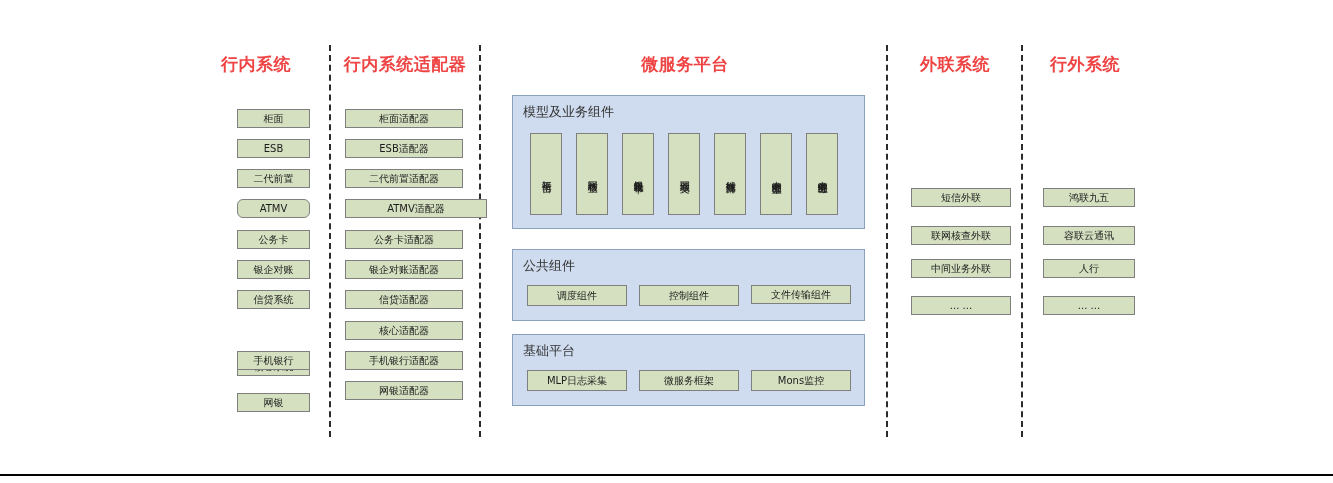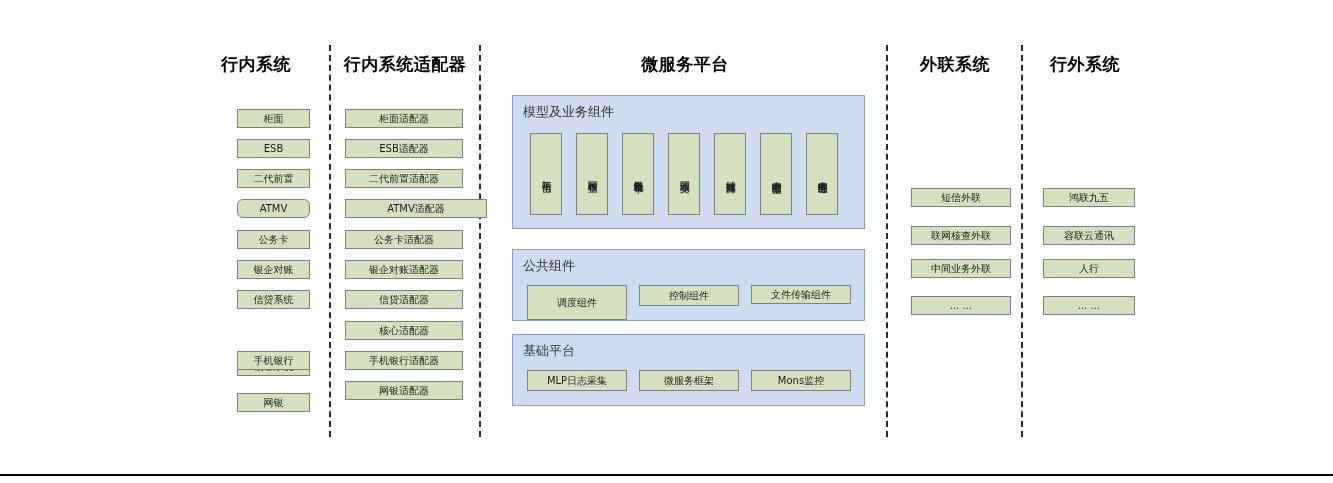--- a/index.html
+++ b/index.html
@@ -17,21 +17,21 @@
     position:absolute;
     width:0;
     border-left:2px dashed #2b2b2b;
   }
 
   
   .col-title {
     position:absolute;
     font-size:17px;
     font-weight:bold;
-    color:#000000;
+    color:#ef4444;
     text-align:center;
     letter-spacing:0.5px;
     white-space:nowrap;
   }
 
   
   .node {
     position:absolute;
     background:#d5e0c0;
     border:1px solid #7f7f7f;
@@ -154,21 +154,21 @@
   <div class="vnode" style="left:760px; top:133px; width:32px; height:82px;">
     <span>中间业务模型</span>
   </div>
   <div class="vnode" style="left:806px; top:133px; width:32px; height:82px;">
     <span>中间业务组件</span>
   </div>
 
   <div class="panel" style="left:512px; top:249px; width:353px; height:72px;">
     <div class="panel-title">公共组件</div>
   </div>
-  <div class="node" style="left:527px; top:285px; width:100px; height:35px;">调度组件</div>
+  <div class="node" style="left:527px; top:285px; width:100px; height:21px;">调度组件</div>
   <div class="node" style="left:639px; top:285px; width:100px; height:21px;">控制组件</div>
   <div class="node" style="left:751px; top:285px; width:100px; height:19px;">文件传输组件</div>
 
   <div class="panel" style="left:512px; top:334px; width:353px; height:72px;">
     <div class="panel-title">基础平台</div>
   </div>
   <div class="node" style="left:527px; top:370px; width:100px; height:21px;">MLP日志采集</div>
   <div class="node" style="left:639px; top:370px; width:100px; height:21px;">微服务框架</div>
   <div class="node" style="left:751px; top:370px; width:100px; height:21px;">Mons监控</div>
 

